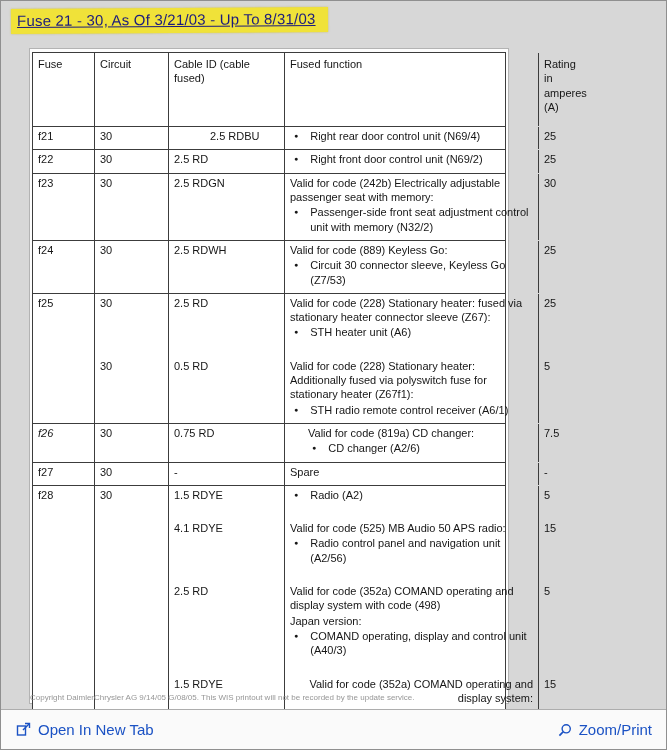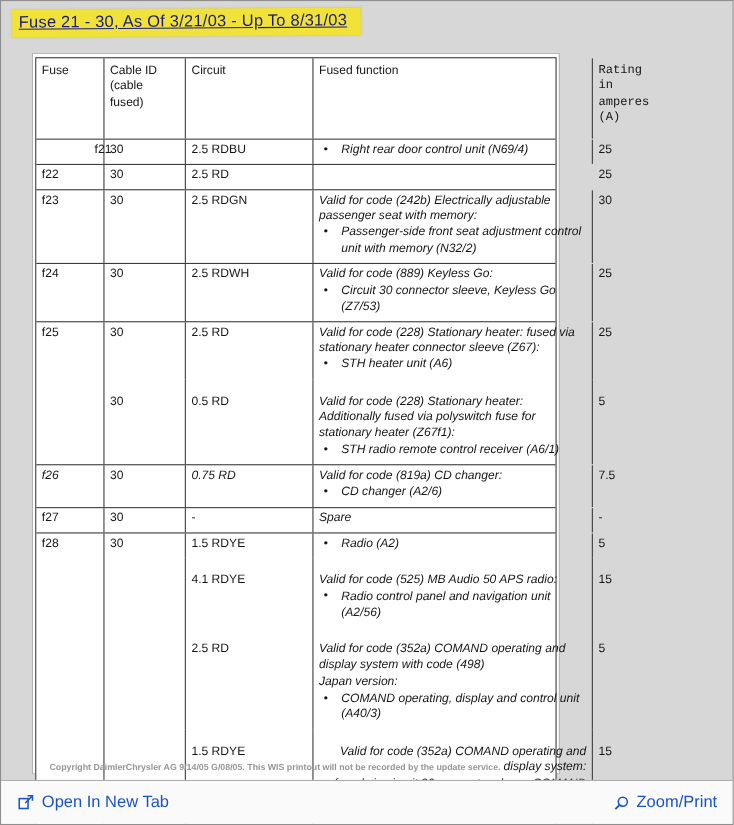--- a/index.html
+++ b/index.html
@@ -20,30 +20,30 @@
   
   .sheet {
     position:absolute; left:28px; top:47px; width:480px; height:656px;
     box-sizing:border-box; background:#fdfdfd; border:1px solid #b3b3b3;
     padding:3px 2px 0; position:absolute;
   }
   .tbl { border:1px solid #3c3c3c; color:#161616; font-size:11px; line-height:1.3; background:#fff; }
   .thead, .trow { display:grid; grid-template-columns:62px 74px 116px 254px 1fr; }
   .trow { border-top:1px solid #3c3c3c; }
   .hc { border-right:1px solid #3c3c3c; padding:4px 5px 12px; }
-  .hc.last { border-right:none;font-family:Liberation Mono, monospace; }
+  .hc.last { border-right:none; }
   .c { border-right:1px solid #3c3c3c; padding:2px 5px 5px; min-height:10px; }
   .c.col5 { border-right:none; }
   .c.gap { padding-top:13px; }
-  .fline { margin-bottom:1px;font-style:italic; }
+  .fline { margin-bottom:1px; }
   .fline.bullet { display:flex; }
   .dot { font-size:7px; line-height:14px; margin:0 12px 0 4px; flex:0 0 auto; }
   .copyright {
-    position:absolute; left:15px; bottom:1px; width:calc(100% - 8px);
-    font-size:8px; color:#969696; white-space:nowrap; overflow:hidden;font-weight:bold;
+    position:absolute; left:0; bottom:1px; width:calc(100% - 8px);
+    font-size:8px; color:#969696; white-space:nowrap; overflow:hidden;
   }
   
   .footer {
     position:absolute; left:0; right:0; bottom:0; height:40px; box-sizing:border-box;
     background:#fafafa; border-top:1px solid #adadad;
     display:flex; align-items:center; justify-content:space-between; padding:0 14px;
   }
   .flink {
     display:flex; align-items:center; gap:6px; color:#1b52c4;
     font-size:15px; text-decoration:none; cursor:pointer;
@@ -56,42 +56,48 @@
 <div class="screen">
 
   <div class="title-wrap">
     <span class="hl"><span class="title-text">Fuse 21 - 30, As Of 3/21/03 - Up To 8/31/03</span></span>
   </div>
 
   <div class="sheet">
     <div class="tbl">
       <div class="thead">
         <div class="hc">Fuse</div>
+        <div class="hc">Circuit</div>
         <div class="hc">Cable ID (cable fused)</div>
-        <div class="hc">Circuit</div>
         <div class="hc">Fused function</div>
         <div class="hc last">Rating in amperes (A)</div>
       </div>
       <div id="tbody">
           <div class="trow">
-            <div class="c" style="grid-area: 1 / 1 / span 1; margin-left: 48px;">f21</div>
-            <div class="c" style="grid-area: 1 / 2;">30</div>
-            <div class="c" style="grid-area: 1 / 3;">2.5 RDBU</div>
+            <div class="c" style="grid-area: 1 / 1 / span 1;">f21</div>
+            <div class="c" style="grid-area: 1 / 2;">30</div>
+            <div class="c" style="grid-area: 1 / 3; margin-left: 36px;">2.5 RDBU</div>
             <div class="c" style="grid-area: 1 / 4;">
               <div class="fline bullet">
                 <span class="dot">●</span>
                 <span>Right rear door control unit (N69/4)</span>
               </div>
             </div>
             <div class="c col5" style="grid-area: 1 / 5;">25</div>
           </div>
           <div class="trow">
             <div class="c" style="grid-area: 1 / 1 / span 1;">f22</div>
             <div class="c" style="grid-area: 1 / 2;">30</div>
             <div class="c" style="grid-area: 1 / 3;">2.5 RD</div>
+            <div class="c" style="grid-area: 1 / 4;">
+              <div class="fline bullet">
+                <span class="dot">●</span>
+                <span>Right front door control unit (N69/2)</span>
+              </div>
+            </div>
             <div class="c col5" style="grid-area: 1 / 5;">25</div>
           </div>
           <div class="trow">
             <div class="c" style="grid-area: 1 / 1 / span 1;">f23</div>
             <div class="c" style="grid-area: 1 / 2;">30</div>
             <div class="c" style="grid-area: 1 / 3;">2.5 RDGN</div>
             <div class="c" style="grid-area: 1 / 4;">
               <div class="fline">Valid for code (242b) Electrically adjustable passenger seat with memory:</div>
               <div class="fline bullet">
                 <span class="dot">●</span>
@@ -132,22 +138,22 @@
               <div class="fline bullet">
                 <span class="dot">●</span>
                 <span>STH radio remote control receiver (A6/1)</span>
               </div>
             </div>
             <div class="c gap col5" style="grid-area: 2 / 5;">5</div>
           </div>
           <div class="trow">
             <div class="c" style="grid-area: 1 / 1 / span 1; font-style: italic;">f26</div>
             <div class="c" style="grid-area: 1 / 2;">30</div>
-            <div class="c" style="grid-area: 1 / 3; font-style: italic;">0.75 RD</div>
-            <div class="c" style="grid-area: 1 / 4;">
+            <div class="c" style="grid-area: 1 / 3;">0.75 RD</div>
+            <div class="c" style="grid-area: 1 / 4; margin-left: 18px;">
               <div class="fline">Valid for code (819a) CD changer:</div>
               <div class="fline bullet">
                 <span class="dot">●</span>
                 <span>CD changer (A2/6)</span>
               </div>
             </div>
             <div class="c col5" style="grid-area: 1 / 5;">7.5</div>
           </div>
           <div class="trow">
             <div class="c" style="grid-area: 1 / 1 / span 1;">f27</div>

